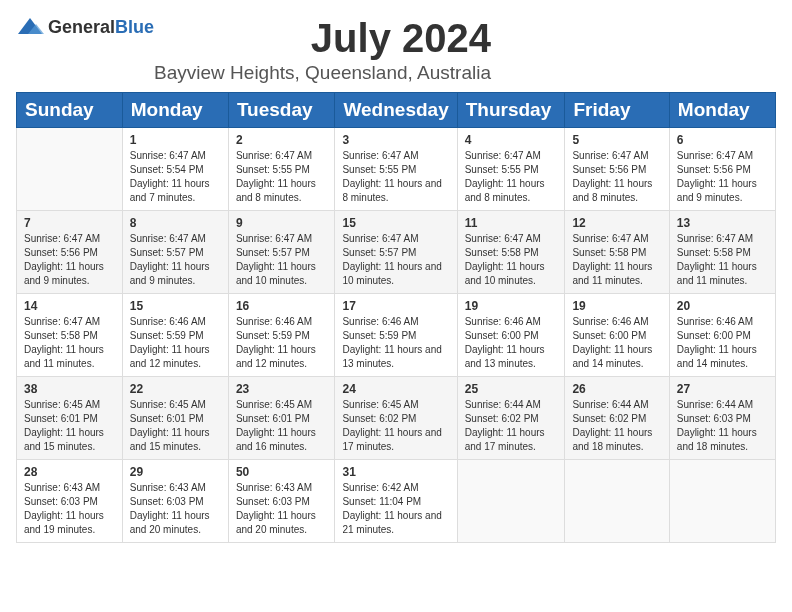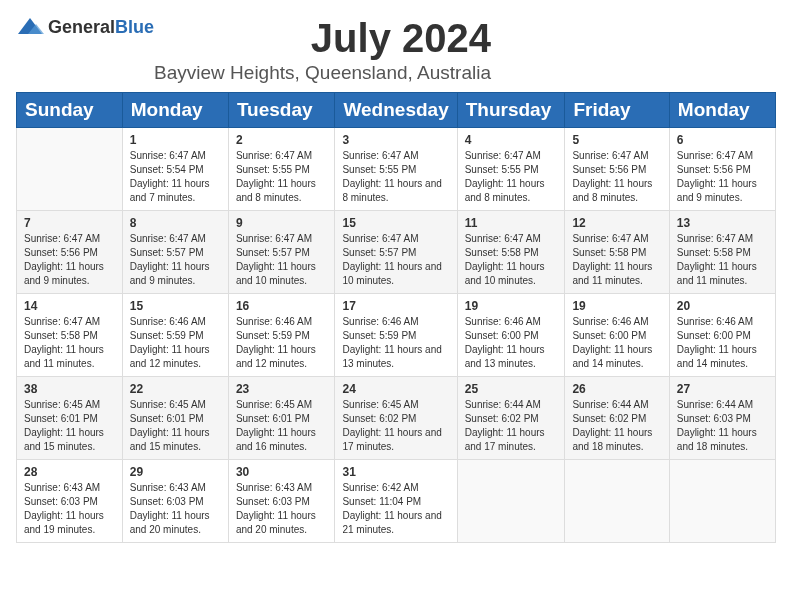--- a/index.html
+++ b/index.html
@@ -306,21 +306,21 @@
           <div class="cell-text">Sunset: 6:03 PM</div>
           <div class="cell-text">Daylight: 11 hours and 19 minutes.</div>
         </td>
         <td>
           <span class="day-number">29</span>
           <div class="cell-text">Sunrise: 6:43 AM</div>
           <div class="cell-text">Sunset: 6:03 PM</div>
           <div class="cell-text">Daylight: 11 hours and 20 minutes.</div>
         </td>
         <td>
-          <span class="day-number">30</span>
+          <span class="day-number">50</span>
           <div class="cell-text">Sunrise: 6:43 AM</div>
           <div class="cell-text">Sunset: 6:03 PM</div>
           <div class="cell-text">Daylight: 11 hours and 20 minutes.</div>
         </td>
         <td>
           <span class="day-number">31</span>
           <div class="cell-text">Sunrise: 6:42 AM</div>
           <div class="cell-text">Sunset: 11:04 PM</div>
           <div class="cell-text">Daylight: 11 hours and 21 minutes.</div>
         </td>

